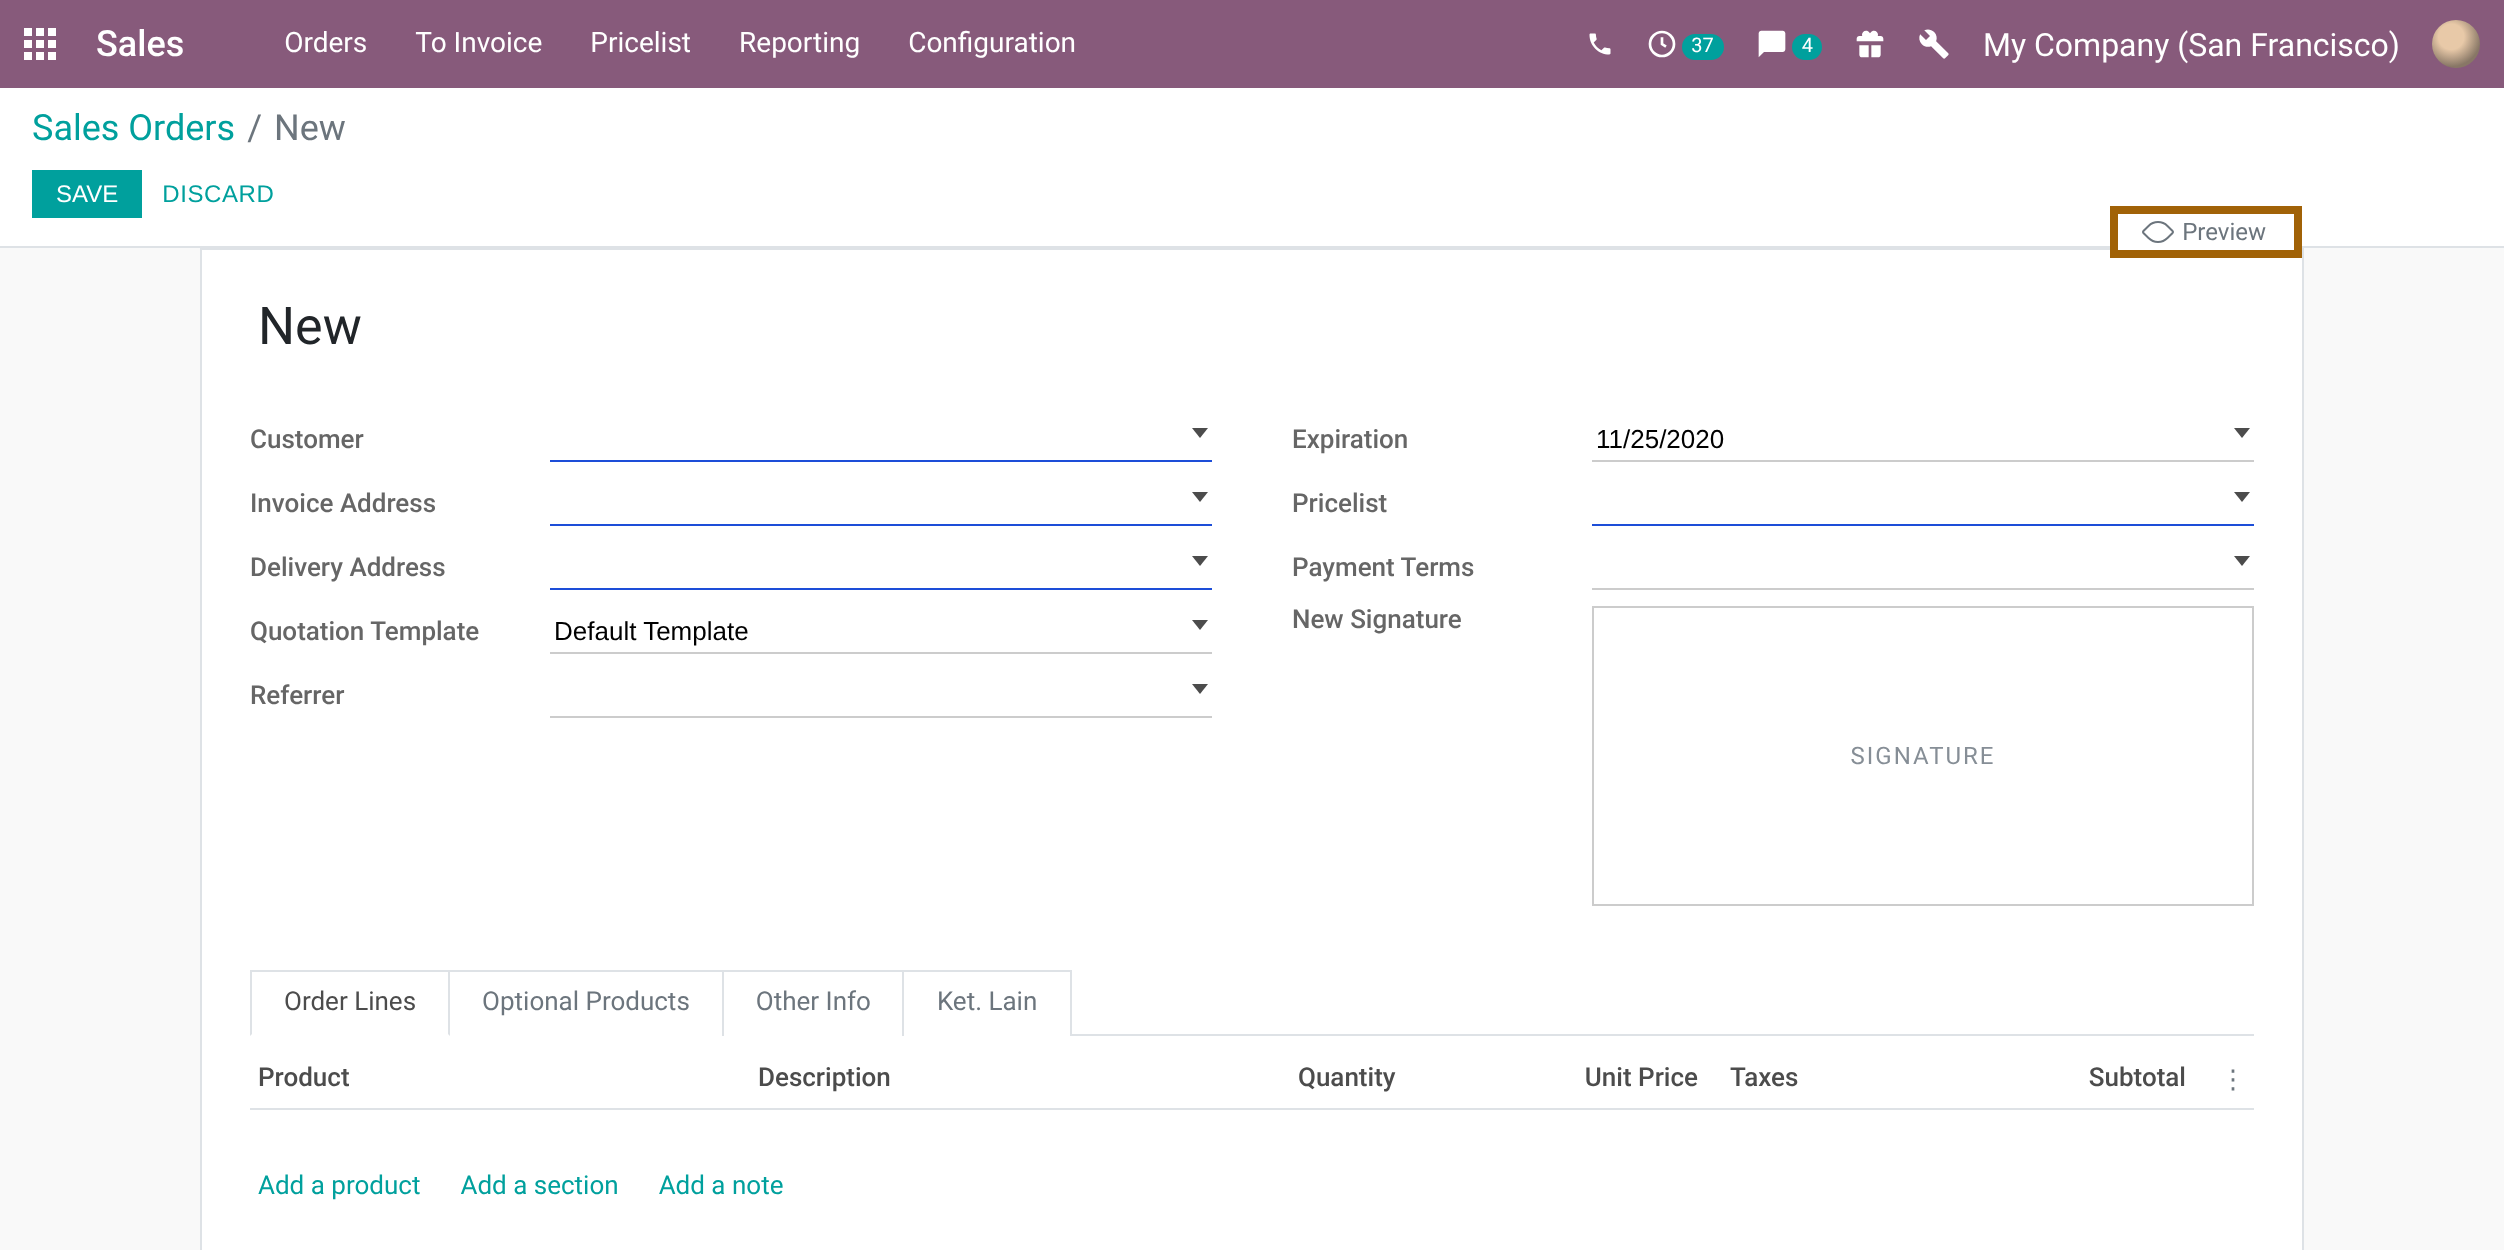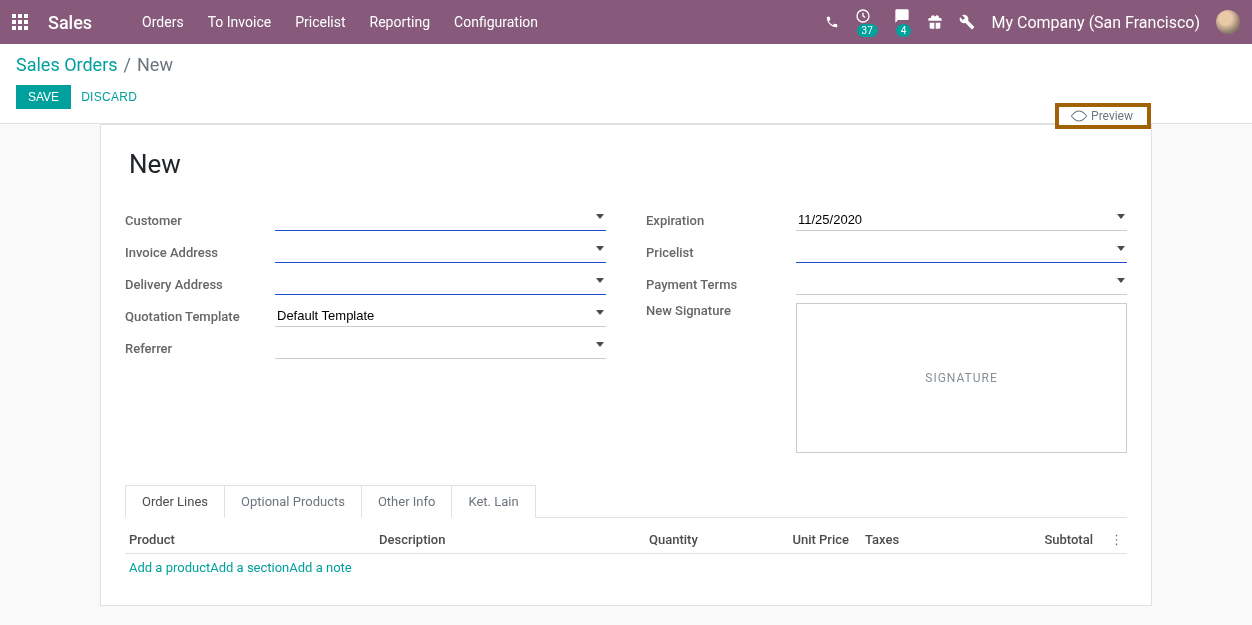--- a/index.html
+++ b/index.html
@@ -6,21 +6,21 @@
   body { font-family: -apple-system, BlinkMacSystemFont, "Segoe UI", Roboto, sans-serif; font-size: 13px; color: #4c4c4c; background: #f9f9f9; }
   
   
   .navbar { background: #875a7b; height: 44px; display: flex; align-items: center; padding: 0 12px; color: #fff; }
   .apps-icon { display: grid; grid-template-columns: repeat(3, 4px); grid-template-rows: repeat(3, 4px); gap: 2px; margin-right: 20px; cursor: pointer; }
   .apps-icon span { background: #fff; width: 4px; height: 4px; }
   .brand { font-size: 18px; font-weight: 500; margin-right: 50px; }
   .nav-menu { display: flex; gap: 24px; }
   .nav-menu li { list-style: none; font-size: 14px; cursor: pointer; }
   .navbar-right { margin-left: auto; display: flex; align-items: center; gap: 16px; }
-  .icon-btn { color: #fff; cursor: pointer; font-size: 14px; position: relative; display: flex; align-items: flex-start; flex-direction: column; }
+  .icon-btn { color: #fff; cursor: pointer; font-size: 14px; position: relative; display: flex; align-items: flex-end; }
   .badge { background: #00a09d; color: #fff; font-size: 10px; padding: 1px 5px; border-radius: 8px; margin-left: 2px; }
   .company { font-size: 16px; }
   .avatar { width: 24px; height: 24px; border-radius: 50%; background: radial-gradient(circle at 40% 35%, #e8c9a8 30%, #876 70%); cursor: pointer; }
   
   
   .control-panel { background: #fff; border-bottom: 1px solid #dee2e6; padding: 10px 16px 14px; }
   .breadcrumb { font-size: 18px; margin-bottom: 10px; display: flex; align-items: center; gap: 6px; }
   .breadcrumb a { color: #00a09d; text-decoration: none; cursor: pointer; }
   .breadcrumb .sep { color: #6c757d; }
   .breadcrumb .current { color: #6c757d; }
@@ -56,21 +56,21 @@
   
   .table-header { display: flex; padding: 6px 4px; font-weight: 500; color: #4c4c4c; font-size: 13px; border-bottom: 1px solid #dee2e6; }
   .col-product { flex: 0 0 250px; }
   .col-desc { flex: 0 0 270px; }
   .col-qty { flex: 0 0 100px; text-align: left; }
   .col-price { flex: 0 0 100px; text-align: right; }
   .col-taxes { flex: 0 0 100px; padding-left: 16px; }
   .col-subtotal { flex: 1; text-align: right; }
   .col-kebab { flex: 0 0 30px; text-align: right; color: #6c757d; cursor: pointer; }
   
-  .add-row { display: flex; gap: 0; padding: 6px 4px; }
+  .add-row { display: flex; gap: 20px; padding: 6px 4px; margin-top: 25px; }
   .add-link { color: #00a09d; font-size: 13px; cursor: pointer; }
 </style>
 </head>
 <body>
 
 <div class="navbar">
   <div class="apps-icon">
     <span></span>
       <span></span>
       <span></span>

